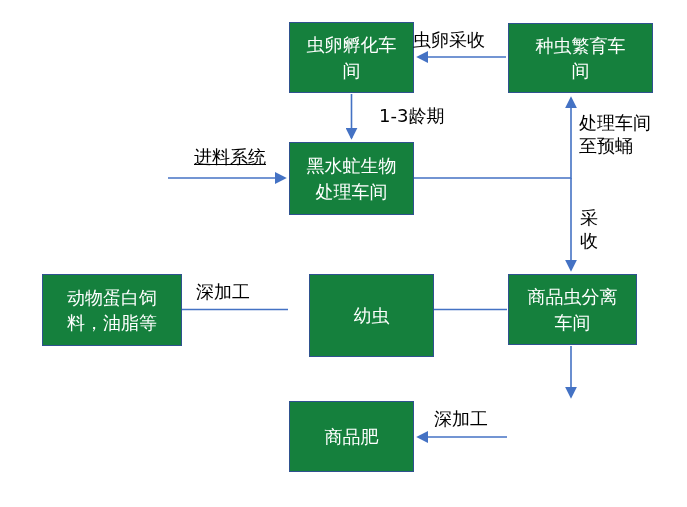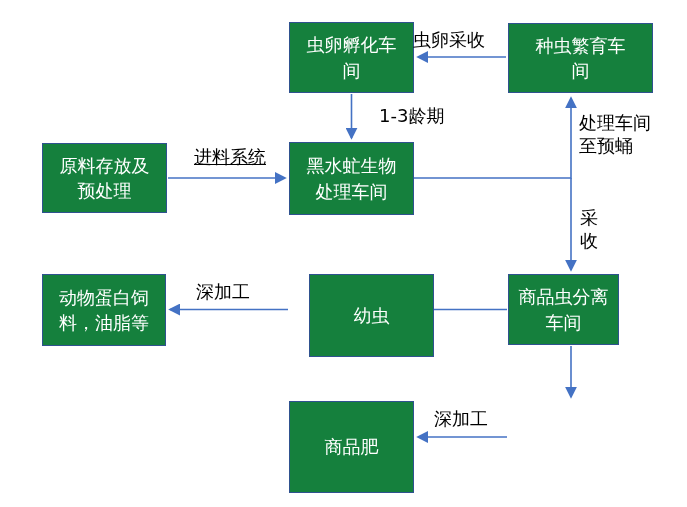--- a/index.html
+++ b/index.html
@@ -31,24 +31,24 @@
     font-size: 18px;
     line-height: 1.3;
     white-space: pre-line;
   }
   .center { text-align: center; }
   
   #n-egg     { left: 289px; top: 22px;  width: 125px; height: 71px; }
   #n-breed   { left: 508px; top: 23px;  width: 145px; height: 70px; }
   #n-raw     { left: 42px;  top: 143px; width: 125px; height: 70px; }
   #n-bio     { left: 289px; top: 142px; width: 125px; height: 73px; }
-  #n-feed    { left: 42px;  top: 274px; width: 124px; height: 72px; }
+  #n-feed    { left: 42px;  top: 274px; width: 140px; height: 72px; }
   #n-larvae  { left: 289px; top: 274px; width: 125px; height: 83px; margin-left: 20px; }
-  #n-sep     { left: 508px; top: 274px; width: 111px; height: 71px; }
-  #n-fert    { left: 289px; top: 401px; width: 125px; height: 92px; }
+  #n-sep     { left: 508px; top: 274px; width: 129px; height: 71px; }
+  #n-fert    { left: 289px; top: 401px; width: 125px; height: 71px; }
   #n-manure  { left: 508px; top: 401px; width: 125px; height: 71px; }
   
   #l-egg-collection   { left: 413px; top: 28px;  width: 72px; }
   #l-instar           { left: 359px; top: 104px; margin-left: 20px; }
   #l-feed-system      { left: 191px; top: 145px; width: 78px; text-decoration: underline; }
   #l-continue-feeding { left: 579px; top: 111px; }
   #l-harvest          { left: 580px; top: 206px; }
   #l-deep-proc-feed   { left: 191px; top: 280px; width: 64px; }
   #l-deep-proc-manure { left: 429px; top: 407px; width: 64px; }
   svg.edges { position: absolute; left: 0; top: 0; }
@@ -74,22 +74,20 @@
       <line x1="288" y1="309.5" x2="170" y2="309.5" marker-end="url(#arrow)"></line>
       <line x1="571" y1="346" x2="571" y2="397" marker-end="url(#arrow)"></line>
       <line x1="507" y1="437" x2="418" y2="437" marker-end="url(#arrow)"></line>
     </g>
   </svg>
 
   <div class="node" id="n-egg">虫卵孵化车
 间</div>
   <div class="node" id="n-breed">种虫繁育车
 间</div>
-  <div class="node" id="n-raw">原料存放及
-预处理</div>
   <div class="node" id="n-bio">黑水虻生物
 处理车间</div>
   <div class="node" id="n-feed">动物蛋白饲
 料，油脂等</div>
   <div class="node" id="n-larvae">幼虫</div>
   <div class="node" id="n-sep">商品虫分离
 车间</div>
   <div class="node" id="n-fert">商品肥</div>
 
   <div class="elabel center" id="l-egg-collection">虫卵采收</div>

